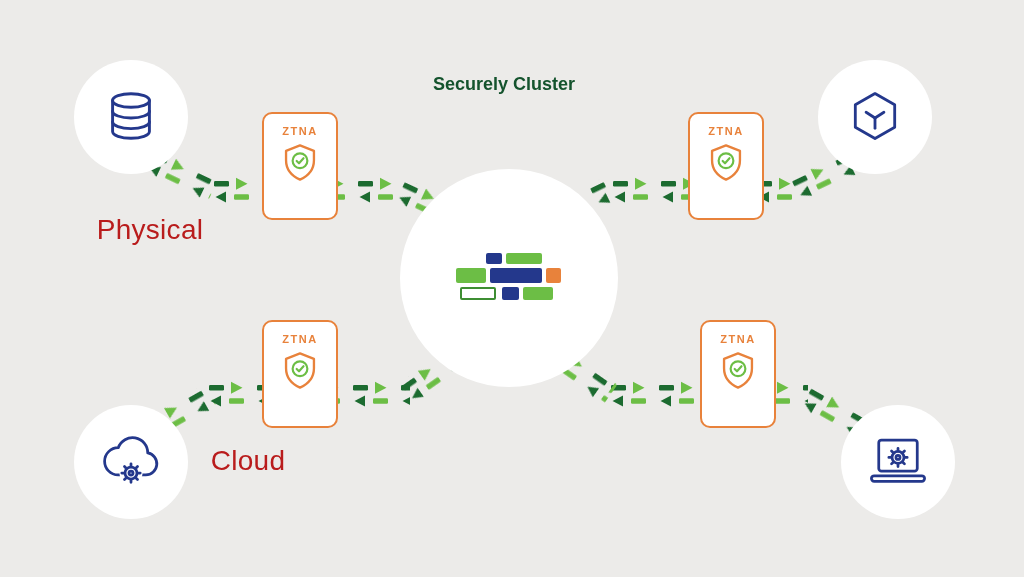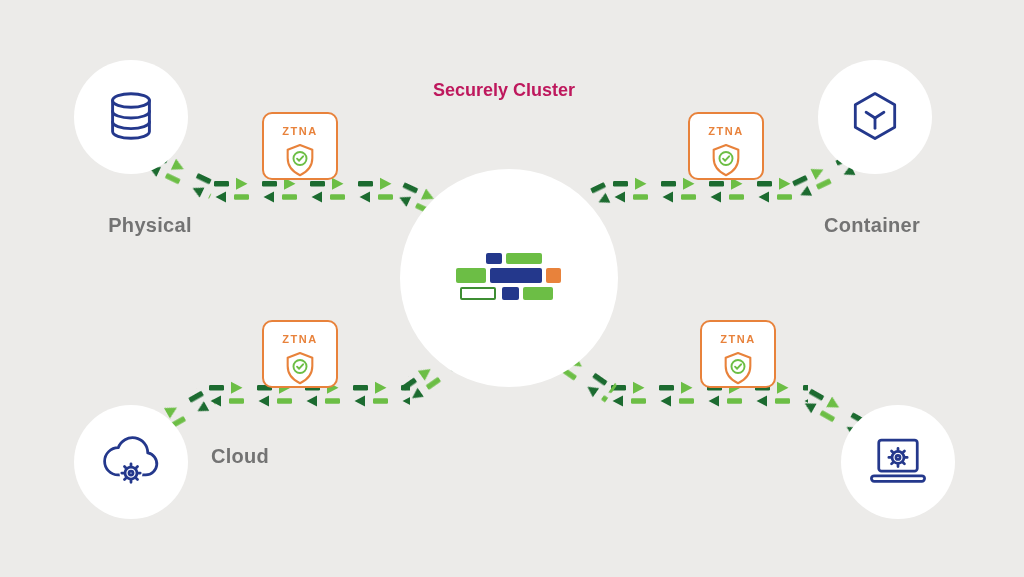--- a/index.html
+++ b/index.html
@@ -5,29 +5,29 @@
   html,body{margin:0;padding:0;}
   .canvas{
     position:relative;width:1024px;height:577px;background:#ECEBE9;
     font-family:"Liberation Sans",sans-serif;overflow:hidden;
   }
   .lines-svg{position:absolute;left:0;top:0;}
   .circle{position:absolute;background:#FFFFFF;border-radius:50%;
     display:flex;align-items:center;justify-content:center;}
   .node-circle{width:114px;height:114px;}
   .center-circle{width:218px;height:218px;left:400px;top:169px;}
-  .node-label{position:absolute;width:180px;text-align:center;color:#737373;
-    font-weight:bold;font-size:20px;letter-spacing:0.3px;}
+  .node-label{position:absolute;width:180px;text-align:center;color:#b91c1c;
+    font-weight:normal;font-size:28px;letter-spacing:0.3px;}
   .label-physical{left:60px;top:214px;}
   .label-container{left:782px;top:214px;}
-  .label-cloud{left:150px;top:445px;text-align:center;}
+  .label-cloud{left:158px;top:445px;text-align:center;}
   .label-virtual{left:699px;top:445px;}
-  .title{position:absolute;left:352px;top:78px;width:304px;text-align:center;
-    color:#be185d;font-weight:bold;font-size:18px;line-height:25px;}
-  .badge{position:absolute;width:76px;height:68px;background:#FFFFFF;
+  .title{position:absolute;left:352px;top:72px;width:304px;text-align:center;
+    color:#14532d;font-weight:bold;font-size:18px;line-height:25px;}
+  .badge{position:absolute;width:76px;height:108px;background:#FFFFFF;
     border:2px solid #E8823B;border-radius:10px;box-sizing:border-box;
     display:flex;flex-direction:column;align-items:center;}
   .badge-tl{left:262px;top:112px;}
   .badge-tr{left:688px;top:112px;}
   .badge-bl{left:262px;top:320px;}
   .badge-br{left:700px;top:320px;}
   .badge-label{color:#E8823B;font-size:11px;font-weight:bold;
     letter-spacing:1.6px;margin-top:11px;}
   .badge svg{margin-top:6px;}
   .pos-physical{left:74px;top:60px;}
@@ -178,21 +178,20 @@
           <circle r="12" fill="#FFFFFF" stroke="none"></circle>
           <circle r="6.5" fill="#FFFFFF"></circle>
           <circle r="2.2"></circle>
           <path d="M7 0 L10 0 M4.95 4.95 L7.07 7.07 M0 7 L0 10 M-4.95 4.95 L-7.07 7.07 M-7 0 L-10 0 M-4.95 -4.95 L-7.07 -7.07 M0 -7 L0 -10 M4.95 -4.95 L7.07 -7.07"></path>
         </g>
       </g>
     </svg>
   </div>
 
   <div class="node-label label-physical">Physical</div>
-  <div class="node-label label-container">Container</div>
   <div class="node-label label-cloud">Cloud</div>
 
   <div class="circle center-circle">
     <div class="logo">
       <div class="lb1"></div>
       <div class="lb2"></div>
       <div class="lb3"></div>
       <div class="lb4"></div>
       <div class="lb5"></div>
       <div class="lb6"></div>

